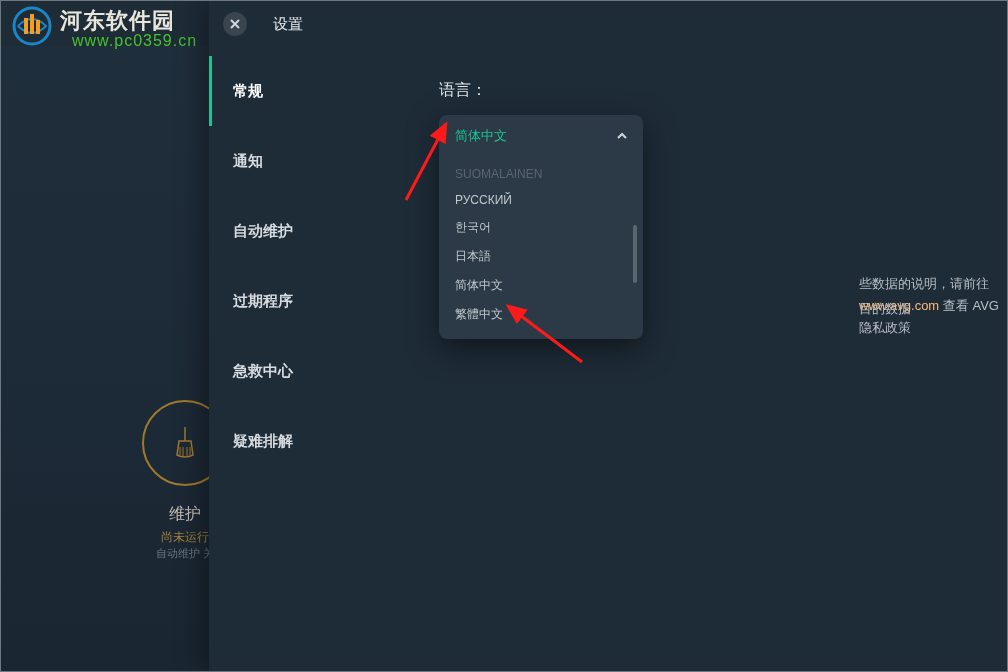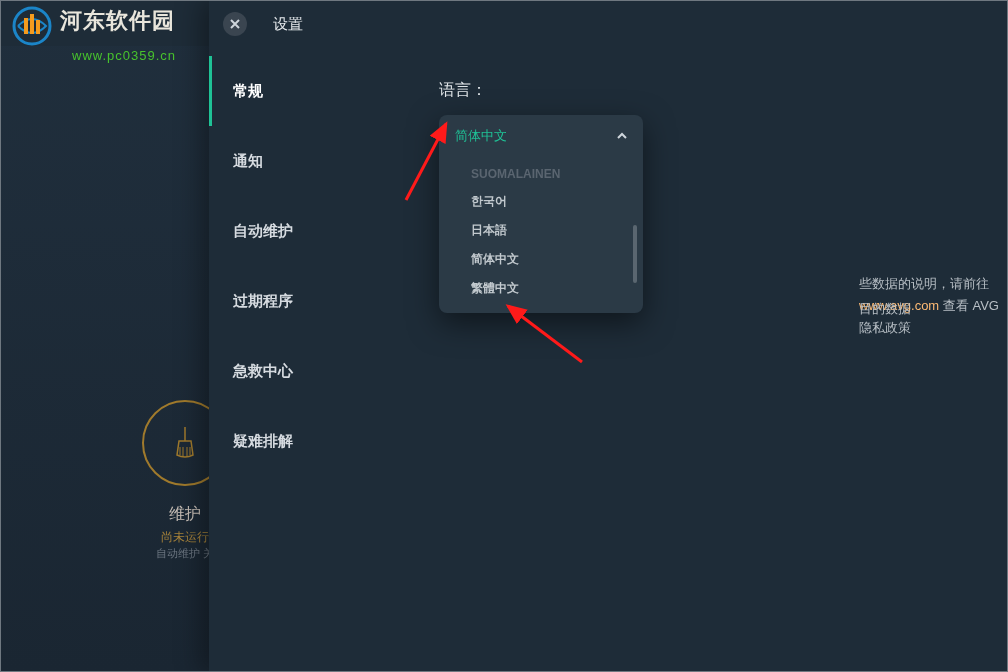--- a/index.html
+++ b/index.html
@@ -6,21 +6,21 @@
 body {
   width: 1008px; height: 672px;
   font-family: "Microsoft YaHei", "PingFang SC", sans-serif;
   background: #1a2530; overflow: hidden; position: relative;
 }
 
 .bg-window { position: absolute; inset: 0; background: linear-gradient(180deg,#202f3d 0%,#1a2632 100%); }
 .bg-topstrip { position:absolute; top:0; left:0; right:0; height:46px; background:#1e2c38; }
 .bg-logo { position:absolute; left:8px; top:6px; display:flex; align-items:center; gap:6px; }
 .bg-logo-text { position:absolute; left:60px; top:6px; font-size:22px; font-weight:700; color:#e9e6dc; letter-spacing:1px; }
-.bg-logo-sub { position:absolute; left:72px; top:48px; font-size:13px; color:#47c22d; letter-spacing:1px; }
+.bg-logo-sub { position:absolute; left:72px; top:32px; font-size:16px; color:#47c22d; letter-spacing:1px; }
 .bg-maint { position:absolute; left:140px; top:400px; width:90px; text-align:center; }
 .maint-circle { width:86px; height:86px; border:2px solid #a07a2c; border-radius:50%; margin:0 auto 18px; display:flex; align-items:center; justify-content:center; }
 .maint-brush { width:28px; height:36px; display:block; }
 .maint-title { color:#c9c0b8; font-size:16px; margin-bottom:4px; }
 .maint-line1 { color:#a8833a; font-size:12px; }
 .maint-line2 { color:#6b7580; font-size:11px; }
 
 
 .modal { position:absolute; left:209px; top:0; right:0; bottom:0; background:#1e2c38; box-shadow:-8px 0 24px rgba(0,0,0,.35); }
 .modal-header { display:flex; align-items:center; height:48px; padding:0 14px; gap:26px; }
@@ -32,21 +32,21 @@
 .nav-item { height:70px; display:flex; align-items:center; padding-left:24px; color:#d6dbe0; font-size:15px; cursor:pointer; position:relative; }
 .nav-item.active { color:#fff; }
 .nav-item.active::before { content:""; position:absolute; left:0; top:0; bottom:0; width:3px; background:#1fc296; }
 .content { flex:1; padding:32px 40px 0 20px; position:relative; }
 .lang-label { color:#e0e5e8; font-size:16px; margin-bottom:14px; }
 
 .dropdown { width:204px; background:#2b3a46; border-radius:8px; box-shadow:0 10px 30px rgba(0,0,0,.5); position:relative; z-index:5; }
 .dd-selected { display:flex; align-items:center; justify-content:space-between; padding:12px 16px; cursor:pointer; }
 .dd-selected-text { color:#1fc296; font-size:13px; }
 .dd-selected svg { width:10px; height:10px; stroke:#cfd6dc; stroke-width:2; fill:none; }
-.dd-list { padding:4px 16px 10px;font-weight:bold; }
+.dd-list { padding:4px 0 10px; }
 .dd-item { padding:6px 16px; color:#c2c9ce; font-size:12px; cursor:pointer; }
 .dd-item.muted { color:#5a6570; }
 .dd-scroll { position:absolute; right:6px; top:110px; width:4px; height:58px; background:#5a6670; border-radius:2px; }
 
 .peek-block { position:absolute; left:440px; top:225px; color:#b8bfc5; font-size:13px; line-height:1.7; }
 .peek-block a { color:#fdba74; text-decoration:none;margin-top:32px; }
 .peek-line2 { position:absolute; left:440px; top:252px; color:#b8bfc5; font-size:13px; }
 
 .arrow { position:absolute; pointer-events:none; z-index:10; }
 
@@ -105,20 +105,21 @@
       <div class="lang-label">语言：</div>
       <div class="dropdown">
         <div class="dd-selected">
           <span class="dd-selected-text">简体中文</span>
           <svg viewBox="0 0 10 10">
               <path d="M1 7 L5 3 L9 7"></path>
             </svg>
         </div>
         <div class="dd-list">
           <div class="dd-item muted">SUOMALAINEN</div>
+          <div class="dd-item">РУССКИЙ</div>
           <div class="dd-item">한국어</div>
           <div class="dd-item">日本語</div>
           <div class="dd-item">简体中文</div>
           <div class="dd-item">繁體中文</div>
         </div>
         <div class="dd-scroll"></div>
       </div>
 
       <div class="peek-block">
         <span>些数据的说明，请前往 </span><a href="#">www.avg.com</a><span> 查看 AVG 隐私政策</span>

